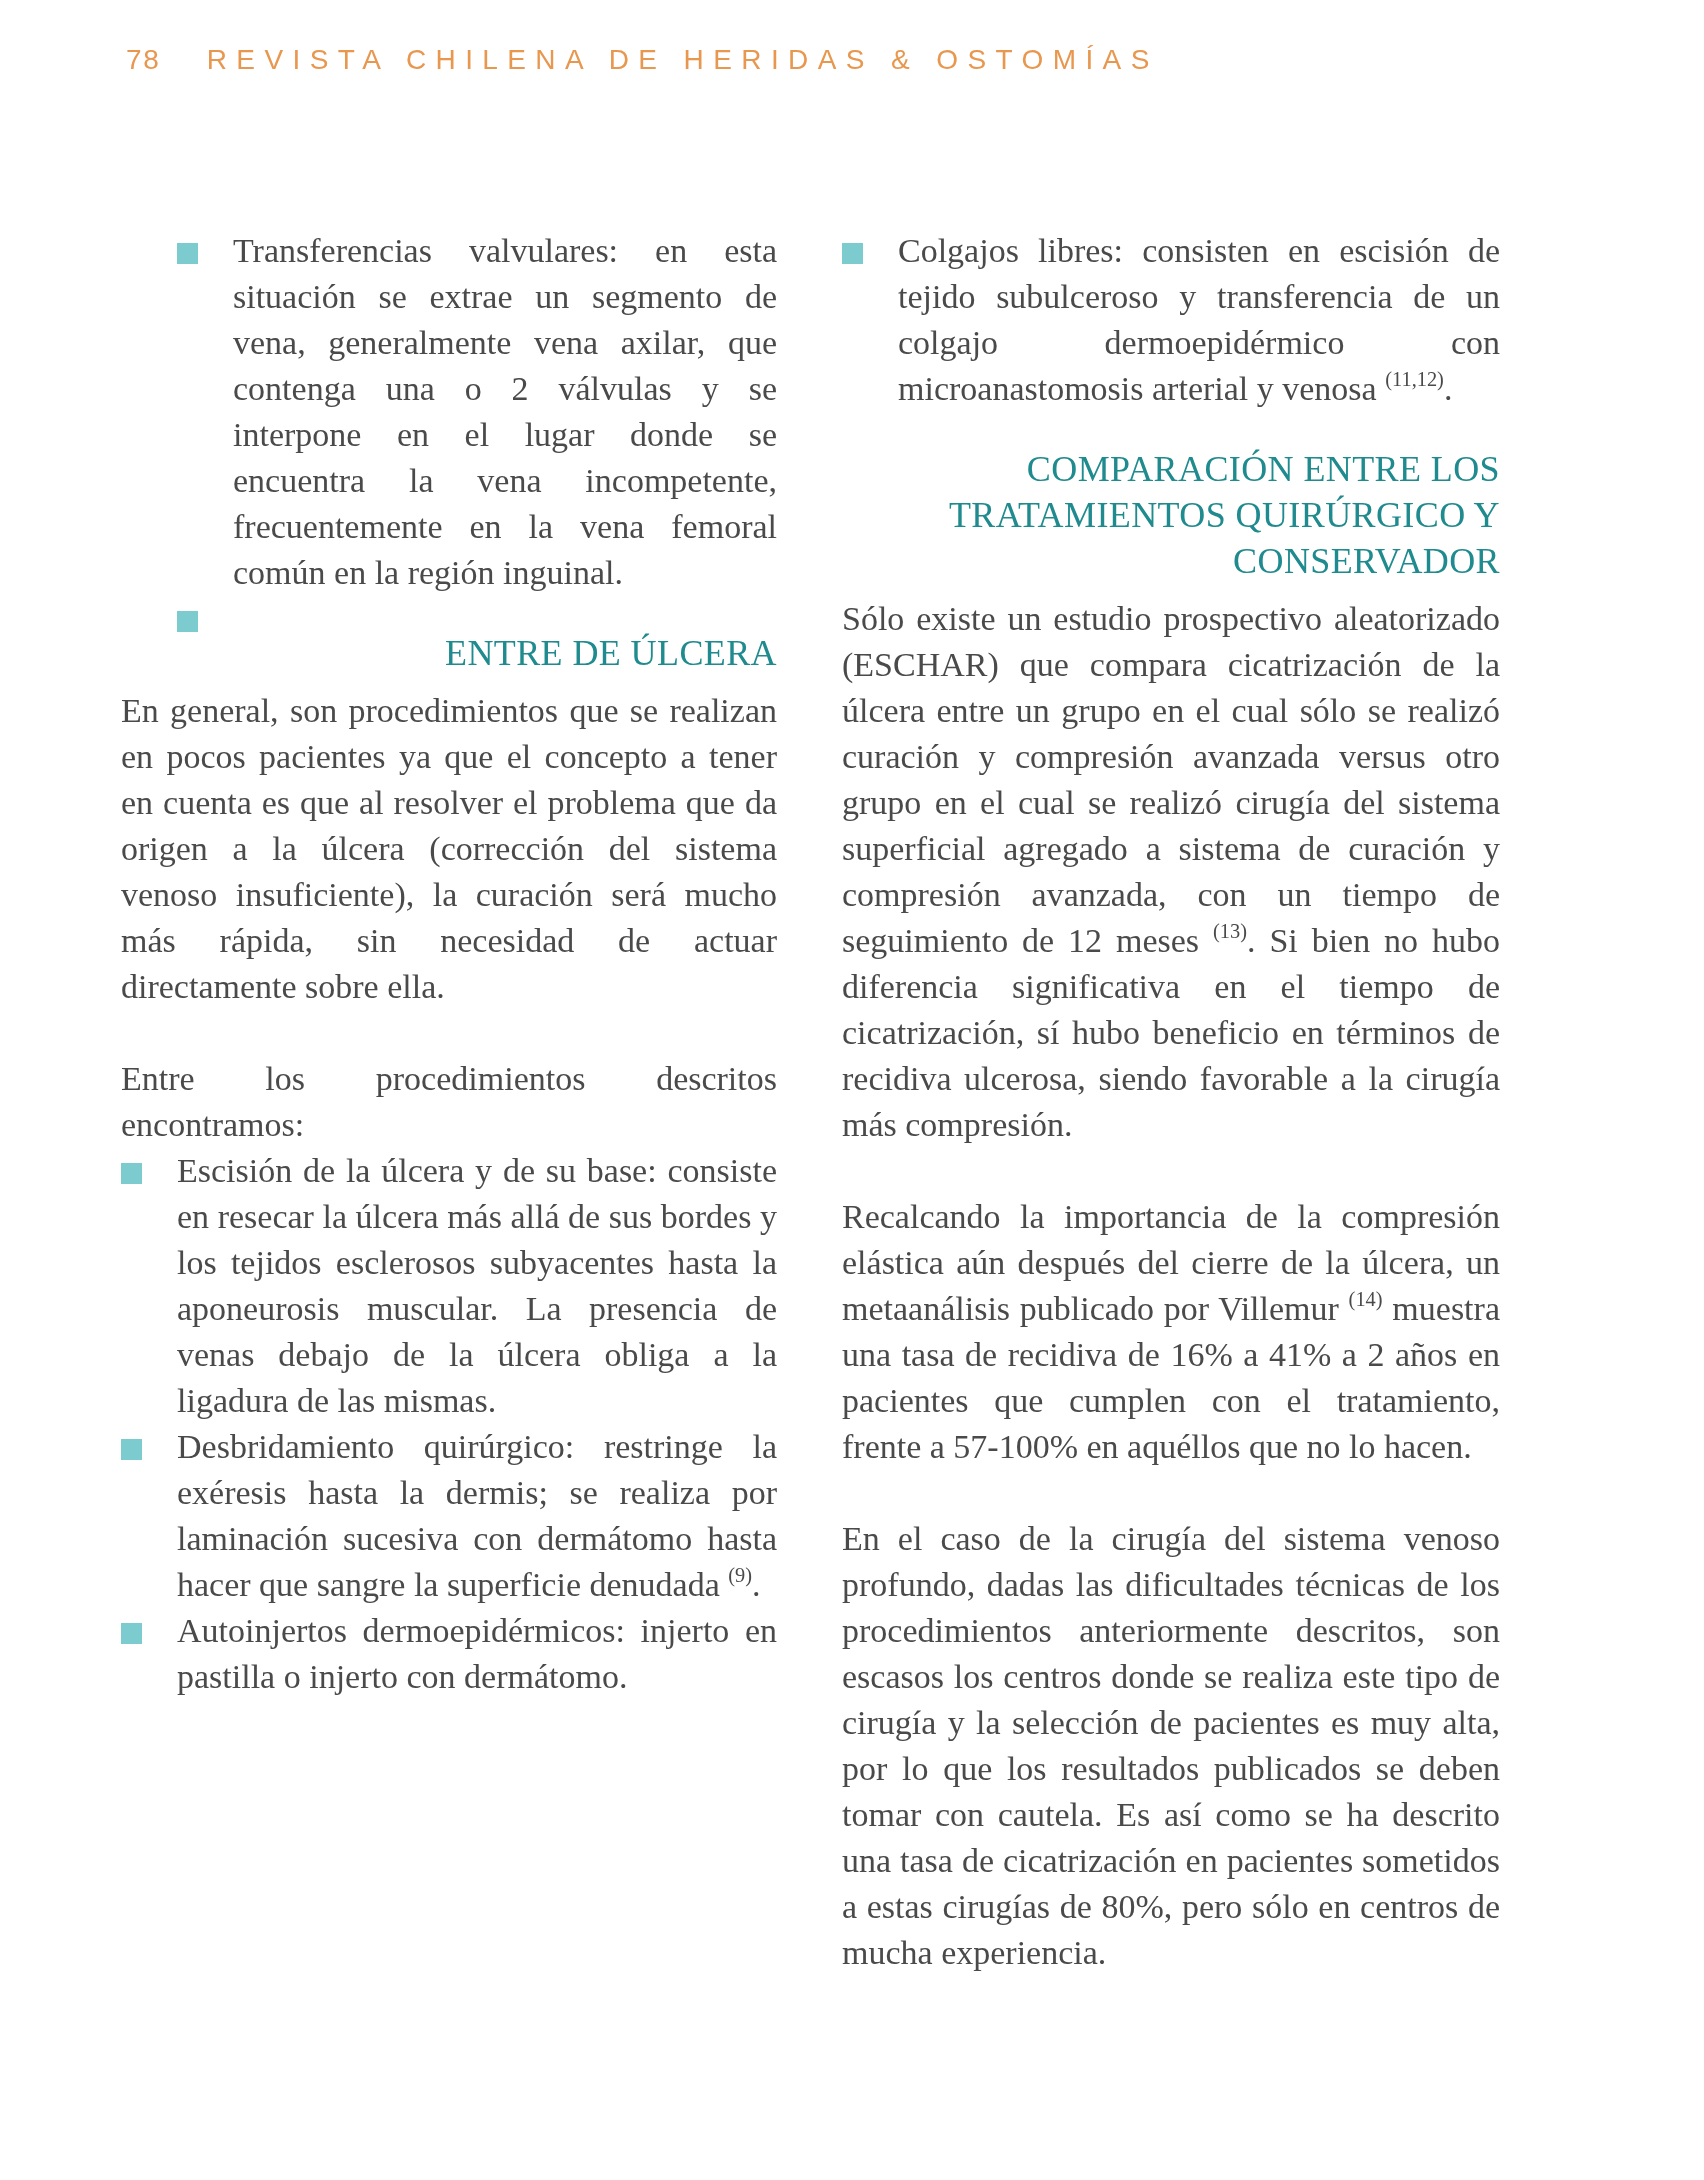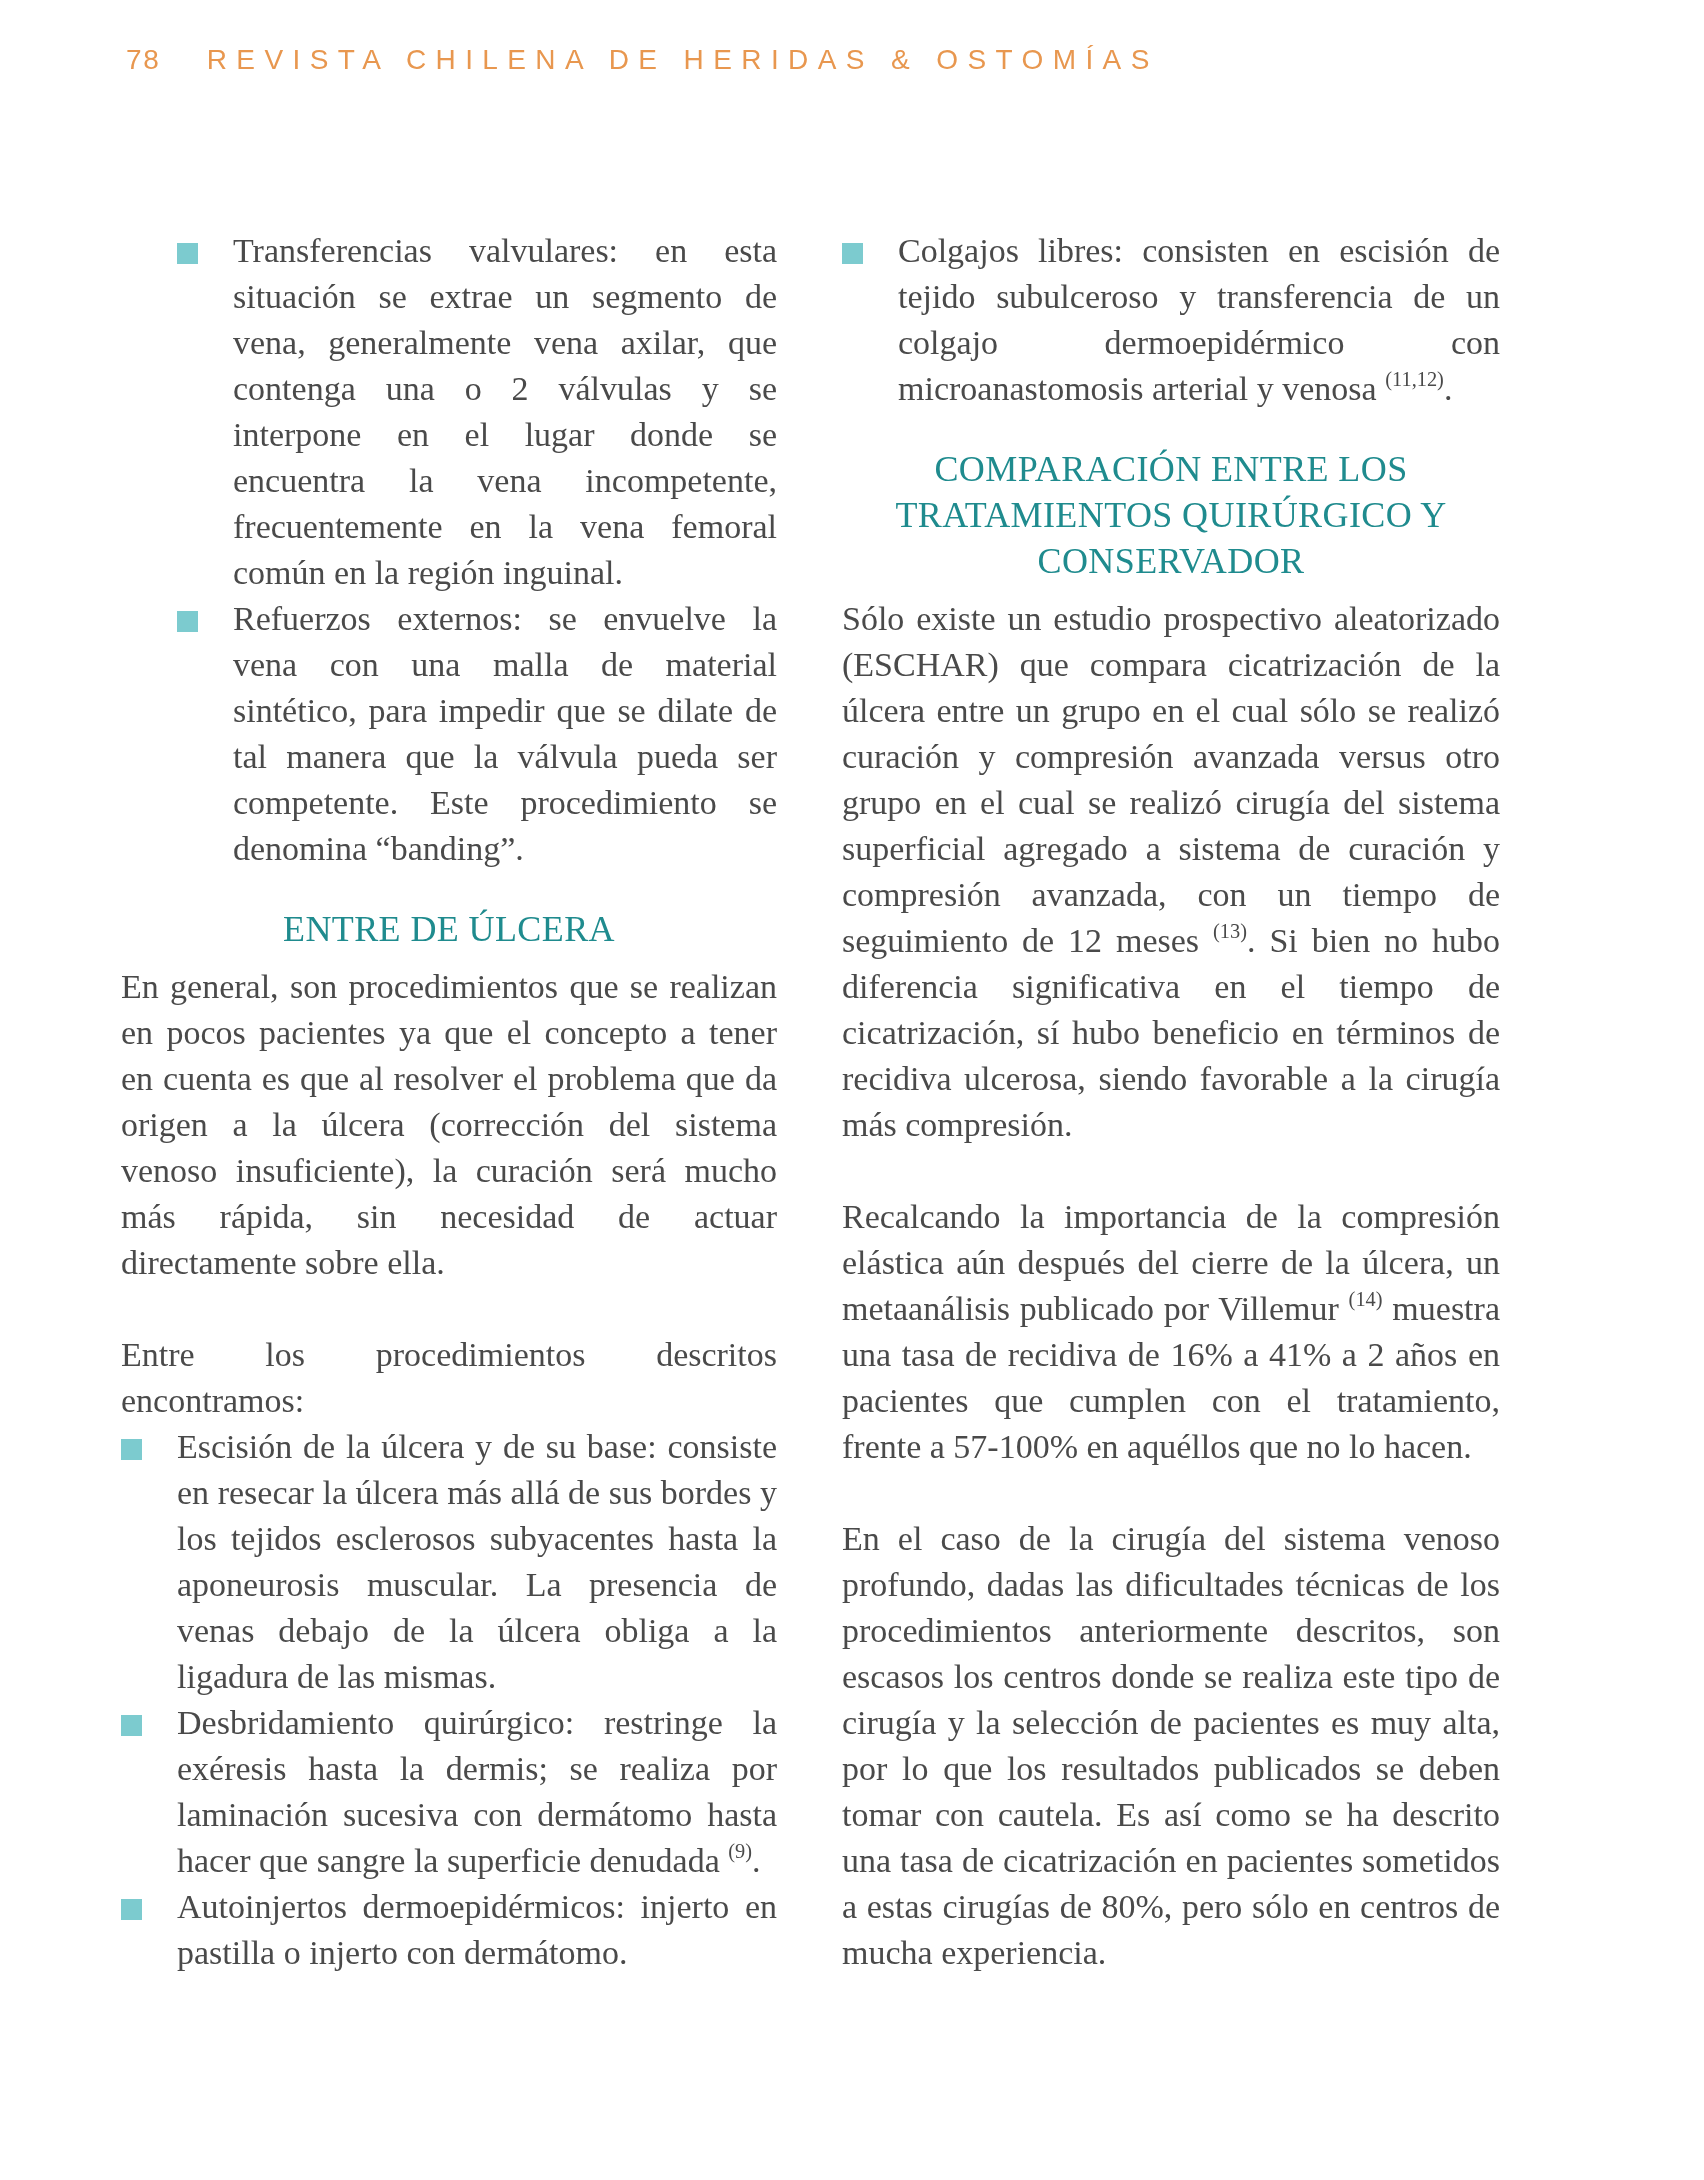--- a/index.html
+++ b/index.html
@@ -50,21 +50,21 @@
     }
     .indented-list { margin-left: 56px; }
 
     .section-heading {
       color: #1f8b8e;
       font-size: 36px;
       line-height: 46px;
       font-weight: normal;
       margin: 0;
       letter-spacing: 0.4px;
-      text-align: center;
+      text-align: right;
     }
     p { margin: 0; }
     sup { font-size: 20.4px; line-height: 0; vertical-align: 13.6px; }
 
     .gap-lg { height: 46px; }
     .gap-md { height: 34px; }
     .gap-sm { height: 12px; }
   </style>
 </head>
 <body>
@@ -75,21 +75,20 @@
 </div>
 
 <div class="column col-left">
   <ul class="bullet-list indented-list">
     <li>
       <span class="bullet"></span>
       <span>Transferencias valvulares: en esta situación se extrae un segmento de vena, generalmente vena axilar, que contenga una o 2 válvulas y se interpone en el lugar donde se encuentra la vena incompetente, frecuentemente en la vena femoral común en la región inguinal.</span>
     </li>
     <li>
       <span class="bullet"></span>
-      <span>Refuerzos externos: se envuelve la vena con una malla de material sintético, para impedir que se dilate de tal manera que la válvula pueda ser competente. Este procedimiento se denomina “banding”.</span>
     </li>
   </ul>
 
   <div class="gap-md"></div>
   <h2 class="section-heading">ENTRE DE ÚLCERA</h2>
   <div class="gap-sm"></div>
 
   <p>En general, son procedimientos que se realizan en pocos pacientes ya que el concepto a tener en cuenta es que al resolver el problema que da origen a la úlcera (corrección del sistema venoso insuficiente), la curación será mucho más rápida, sin necesidad de actuar directamente sobre ella.</p>
   <div class="gap-lg"></div>
   <p>Entre los procedimientos descritos encontramos:</p>

